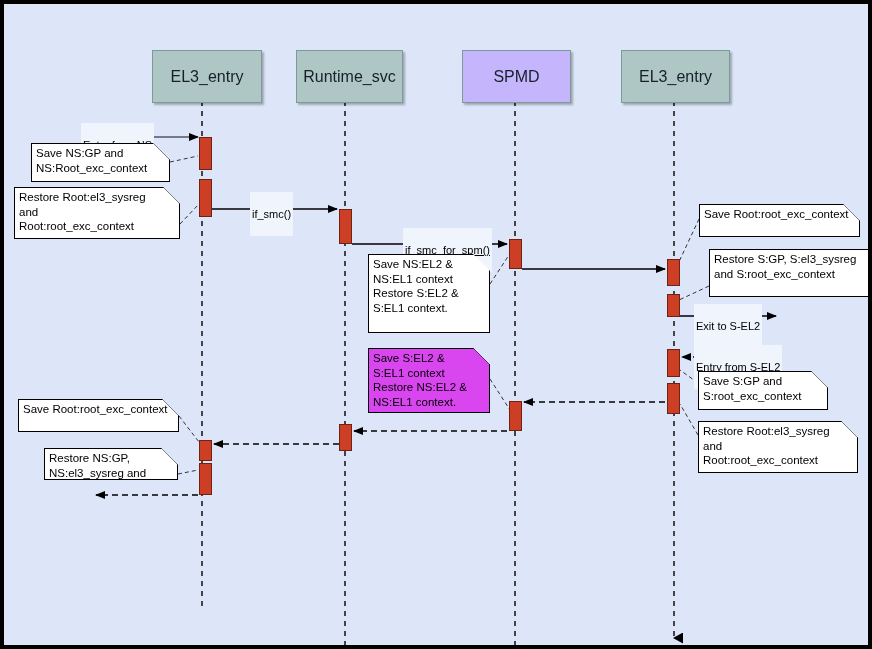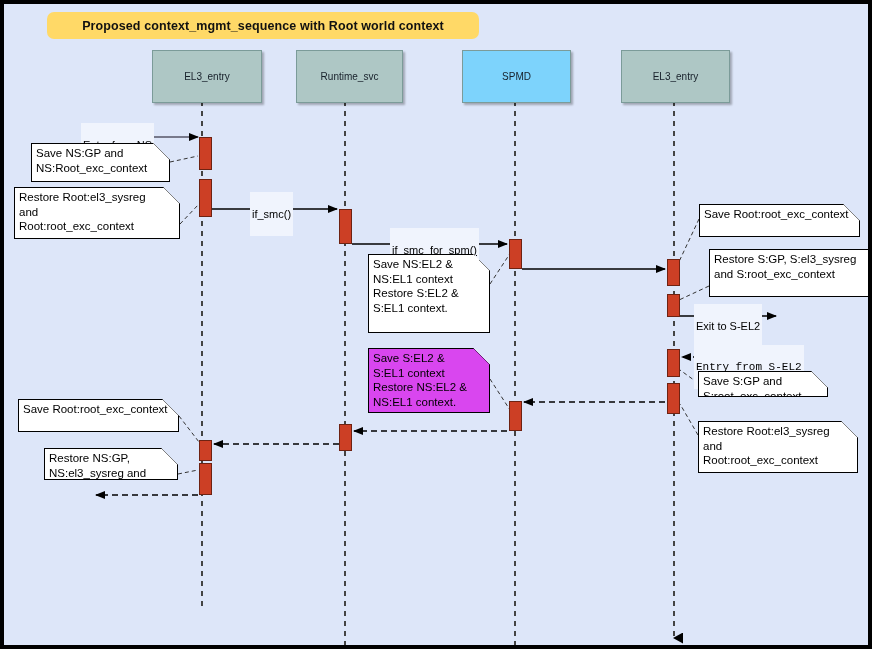--- a/index.html
+++ b/index.html
@@ -23,21 +23,21 @@
     font-size:12.5px;font-weight:bold;color:#111;
     letter-spacing:.1px;
   }
 
   .participant{
     position:absolute;
     background:#aec7c5;
     border:1px solid #7b9b99;
     box-shadow:2px 2px 2px rgba(0,0,0,.28);
     display:flex;align-items:center;justify-content:center;
-    font-size:10px;color:#17202a;
+    font-size:16px;color:#17202a;
   }
 
   .activation{
     position:absolute;
     background:#cc3f25;
     border:1px solid #6e2212;
     box-sizing:border-box;
   }
 
   .note{
@@ -118,67 +118,64 @@
         <path d="M839,200 L856,217 L839,217 Z" fill="#ffffff" stroke="#000" stroke-width="1"></path>
         <path d="M850,245 L867,262 L850,262 Z" fill="#ffffff" stroke="#000" stroke-width="1"></path>
         <path d="M807,367 L824,384 L807,384 Z" fill="#ffffff" stroke="#000" stroke-width="1"></path>
         <path d="M837,417 L854,434 L837,434 Z" fill="#ffffff" stroke="#000" stroke-width="1"></path>
         <path d="M469,344 L486,361 L469,361 Z" fill="#ffffff" stroke="#000" stroke-width="1"></path>
         <path d="M158,395 L175,412 L158,412 Z" fill="#ffffff" stroke="#000" stroke-width="1"></path>
         <path d="M157,444 L174,461 L157,461 Z" fill="#ffffff" stroke="#000" stroke-width="1"></path>
       </g>
   </svg>
 
-  <div class="title-banner" id="title-banner" style="left: 43px; top: 8px; width: 432px; height: 27px; background: rgb(255, 217, 103);">
-    <span>Proposed context_mgmt_sequence with Root world context</span>
-  </div>
 
 <div id="overlay">
       <div class="participant" style="left: 148px; top: 46px; width: 108px; height: 51px; background: rgb(174, 199, 197);">
         <span>EL3_entry</span>
       </div>
       <div class="participant" style="left: 292px; top: 46px; width: 105px; height: 51px; background: rgb(174, 199, 197);">
         <span>Runtime_svc</span>
       </div>
-      <div class="participant" style="left: 458px; top: 46px; width: 107px; height: 51px; background: #7dd3fc;">
+      <div class="participant" style="left: 458px; top: 46px; width: 107px; height: 51px; background: #c4b5fd;">
         <span>SPMD</span>
       </div>
       <div class="participant" style="left: 617px; top: 46px; width: 107px; height: 51px; background: rgb(174, 199, 197);">
         <span>EL3_entry</span>
       </div>
       <div class="activation" style="left: 195px; top: 133px; width: 13px; height: 33px; background: rgb(204, 63, 37); border-color: rgb(110, 34, 18);"></div>
       <div class="activation" style="left: 195px; top: 175px; width: 13px; height: 38px; background: rgb(204, 63, 37); border-color: rgb(110, 34, 18);"></div>
       <div class="activation" style="left: 195px; top: 436px; width: 13px; height: 21px; background: rgb(204, 63, 37); border-color: rgb(110, 34, 18);"></div>
       <div class="activation" style="left: 195px; top: 459px; width: 13px; height: 32px; background: rgb(204, 63, 37); border-color: rgb(110, 34, 18);"></div>
       <div class="activation" style="left: 335px; top: 205px; width: 13px; height: 35px; background: rgb(204, 63, 37); border-color: rgb(110, 34, 18);"></div>
       <div class="activation" style="left: 335px; top: 420px; width: 13px; height: 27px; background: rgb(204, 63, 37); border-color: rgb(110, 34, 18);"></div>
       <div class="activation" style="left: 505px; top: 235px; width: 13px; height: 30px; background: rgb(204, 63, 37); border-color: rgb(110, 34, 18);"></div>
       <div class="activation" style="left: 505px; top: 397px; width: 13px; height: 30px; background: rgb(204, 63, 37); border-color: rgb(110, 34, 18);"></div>
       <div class="activation" style="left: 663px; top: 255px; width: 13px; height: 27px; background: rgb(204, 63, 37); border-color: rgb(110, 34, 18);"></div>
       <div class="activation" style="left: 663px; top: 290px; width: 13px; height: 23px; background: rgb(204, 63, 37); border-color: rgb(110, 34, 18);"></div>
       <div class="activation" style="left: 663px; top: 345px; width: 13px; height: 28px; background: rgb(204, 63, 37); border-color: rgb(110, 34, 18);"></div>
       <div class="activation" style="left: 663px; top: 379px; width: 13px; height: 31px; background: rgb(204, 63, 37); border-color: rgb(110, 34, 18);"></div>
       <div class="msg-label" style="left: 77px; top: 119px;">Entry from NS</div>
       <div class="msg-label" style="left: 246px; top: 188px;">if_smc()</div>
-      <div class="msg-label" style="left: 386px; top: 224px; text-decoration: underline;">if_smc_for_spm()</div>
+      <div class="msg-label" style="left: 399px; top: 224px; text-decoration: underline;">if_smc_for_spm()</div>
       <div class="msg-label" style="left: 690px; top: 300px;">Exit to S-EL2</div>
-      <div class="msg-label" style="left: 690px; top: 341px; font-family: Liberation Mono, monospace;">Entry from S-EL2</div>
+      <div class="msg-label" style="left: 690px; top: 341px;">Entry from S-EL2</div>
       <div class="note" style="left: 27px; top: 139px; width: 139px; height: 39px; background: rgb(255, 255, 255);"><span>Save NS:GP and
 NS:Root_exc_context</span></div>
       <div class="note" style="left: 10px; top: 183px; width: 166px; height: 52px; background: rgb(255, 255, 255);"><span>Restore Root:el3_sysreg
 and
 Root:root_exc_context</span></div>
       <div class="note" style="left: 364px; top: 250px; width: 122px; height: 79px; background: rgb(255, 255, 255);"><span>Save NS:EL2 &amp;
 NS:EL1 context
 Restore S:EL2 &amp;
 S:EL1 context.</span></div>
       <div class="note" style="left: 695px; top: 200px; width: 161px; height: 33px; background: rgb(255, 255, 255);"><span>Save Root:root_exc_context</span></div>
       <div class="note" style="left: 705px; top: 245px; width: 180px; height: 48px; background: rgb(255, 255, 255);"><span>Restore S:GP, S:el3_sysreg
 and S:root_exc_context</span></div>
-      <div class="note" style="left: 694px; top: 367px; width: 130px; height: 26px; background: rgb(255, 255, 255);"><span>Save S:GP and
+      <div class="note" style="left: 694px; top: 367px; width: 130px; height: 39px; background: rgb(255, 255, 255);"><span>Save S:GP and
 S:root_exc_context</span></div>
       <div class="note" style="left: 694px; top: 417px; width: 160px; height: 52px; background: rgb(255, 255, 255);"><span>Restore Root:el3_sysreg
 and
 Root:root_exc_context</span></div>
       <div class="note" style="left: 364px; top: 344px; width: 122px; height: 65px; background: #d946ef;"><span>Save S:EL2 &amp;
 S:EL1 context
 Restore NS:EL2 &amp;
 NS:EL1 context.</span></div>
       <div class="note" style="left: 14px; top: 395px; width: 161px; height: 33px; background: rgb(255, 255, 255);"><span>Save Root:root_exc_context</span></div>
       <div class="note" style="left: 40px; top: 444px; width: 134px; height: 32px; background: rgb(255, 255, 255);"><span>Restore NS:GP,

